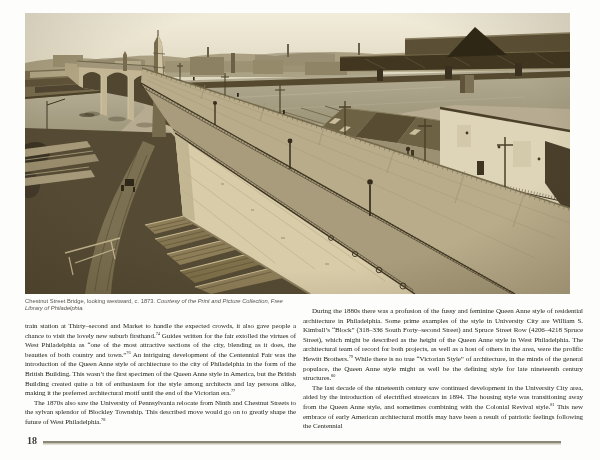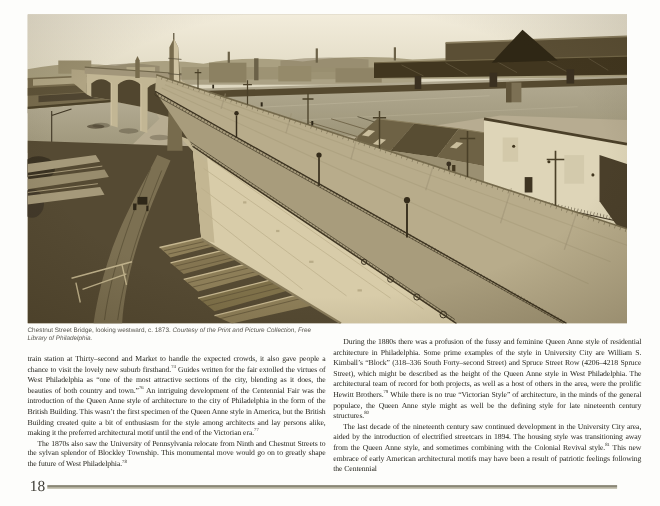--- a/index.html
+++ b/index.html
@@ -23,21 +23,21 @@
     font-size:7px;line-height:9.6px;color:#27261f;
     text-align:justify;letter-spacing:-0.08px;
   }
   .col p{margin:0;padding:0;}
   .col p.indent{text-indent:9px;}
   .col sup{font-size:4.3px;line-height:0;vertical-align:super;letter-spacing:0;}
   .col-left{left:25px;top:322px;width:271px;}
   .col-right{left:303px;top:307px;width:280px;}
   .pageno{
     position:absolute;left:27px;top:435px;
-    font-size:14px;color:#3c3a33;font-family:"Liberation Serif", serif;
+    font-size:10px;color:#3c3a33;font-family:"Liberation Serif", serif;font-weight:bold;
   }
   .rule{
     position:absolute;left:43px;top:441px;width:518px;height:1.5px;
     background:#8a8776;box-shadow:0 1.5px 0 #c6c3b2;
   }
   
   .f-base{fill:var(--base)}
   .f-distant{fill:var(--distant)}
   .f-quay{fill:var(--quay)}
   .f-truss{fill:var(--truss)}
@@ -287,21 +287,21 @@
   </g>
 
   <rect x="0" y="0" width="545" height="281" fill="url(#vig)"></rect>
 </svg>
 </div>
 
 <div class="caption"><span>Chestnut Street Bridge, looking westward, c. 1873. </span><span class="credit">Courtesy of the Print and Picture Collection, Free Library of Philadelphia.</span></div>
 
 <div class="col col-left">
   <p><span>train station at Thirty–second and Market to handle the expected crowds, it also gave people a chance to visit the lovely new suburb firsthand.</span><sup>74</sup><span> Guides written for the fair extolled the virtues of West Philadelphia as “one of the most attractive sections of the city, blending as it does, the beauties of both country and town.”</span><sup>76</sup><span> An intriguing development of the Centennial Fair was the introduction of the Queen Anne style of architecture to the city of Philadelphia in the form of the British Building. This wasn’t the first specimen of the Queen Anne style in America, but the British Building created quite a bit of enthusiasm for the style among architects and lay persons alike, making it the preferred architectural motif until the end of the Victorian era.</span><sup>77</sup></p>
-  <p class="indent"><span>The 1870s also saw the University of Pennsylvania relocate from Ninth and Chestnut Streets to the sylvan splendor of Blockley Township. This monumental move would go on to greatly shape the future of West Philadelphia.</span><sup>78</sup></p>
+  <p class="indent"><span>The 1870s also saw the University of Pennsylvania relocate from Ninth and Chestnut Streets to the sylvan splendor of Blockley Township. This described move would go on to greatly shape the future of West Philadelphia.</span><sup>78</sup></p>
 </div>
 
 <div class="col col-right">
   <p class="indent"><span>During the 1880s there was a profusion of the fussy and feminine Queen Anne style of residential architecture in Philadelphia. Some prime examples of the style in University City are William S. Kimball’s “Block” (318–336 South Forty–second Street) and Spruce Street Row (4206–4218 Spruce Street), which might be described as the height of the Queen Anne style in West Philadelphia. The architectural team of record for both projects, as well as a host of others in the area, were the prolific Hewitt Brothers.</span><sup>79</sup><span> While there is no true “Victorian Style” of architecture, in the minds of the general populace, the Queen Anne style might as well be the defining style for late nineteenth century structures.</span><sup>80</sup></p>
   <p class="indent"><span>The last decade of the nineteenth century saw continued development in the University City area, aided by the introduction of electrified streetcars in 1894. The housing style was transitioning away from the Queen Anne style, and sometimes combining with the Colonial Revival style.</span><sup>81</sup><span> This new embrace of early American architectural motifs may have been a result of patriotic feelings following the Centennial</span></p>
 </div>
 
 <div class="pageno">18</div>
 <div class="rule"></div>
 

